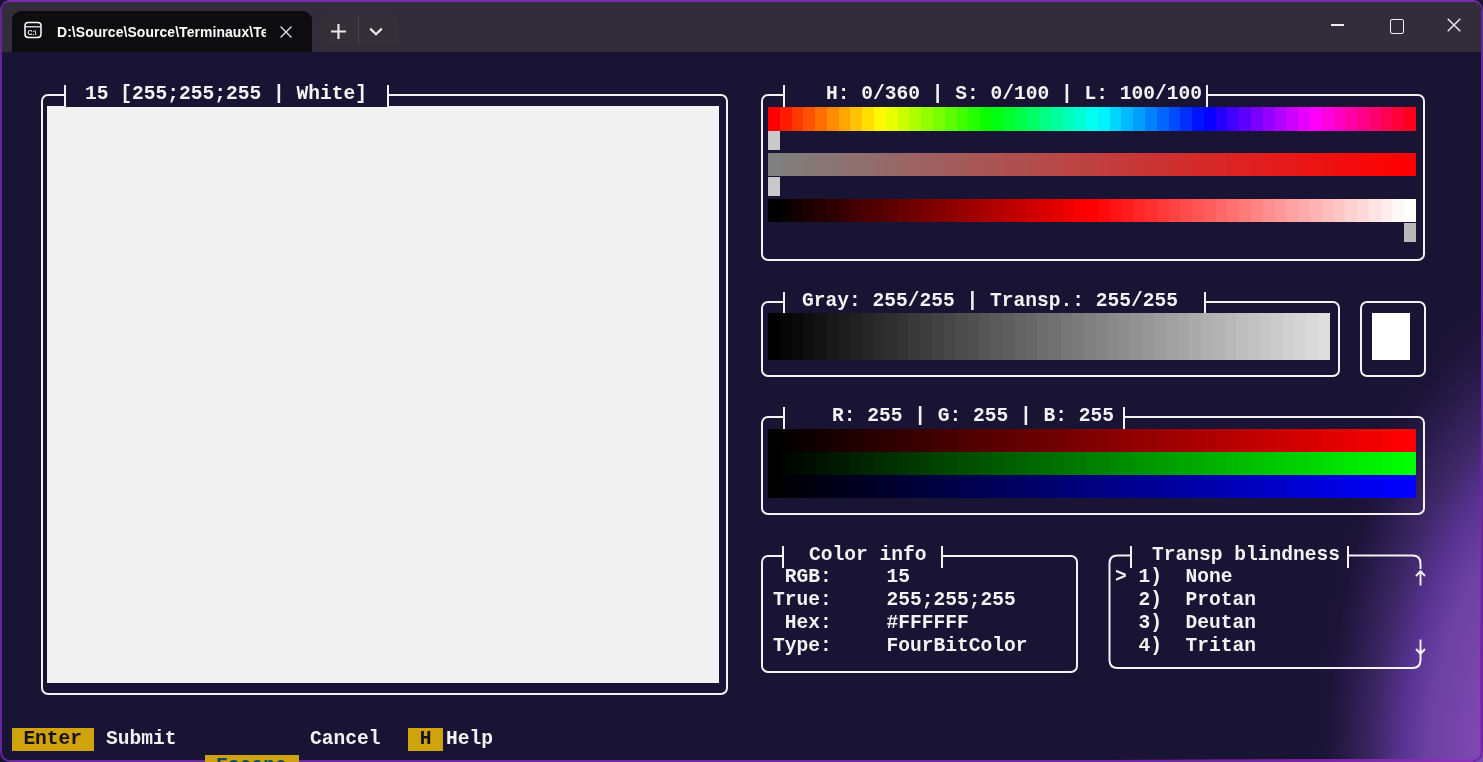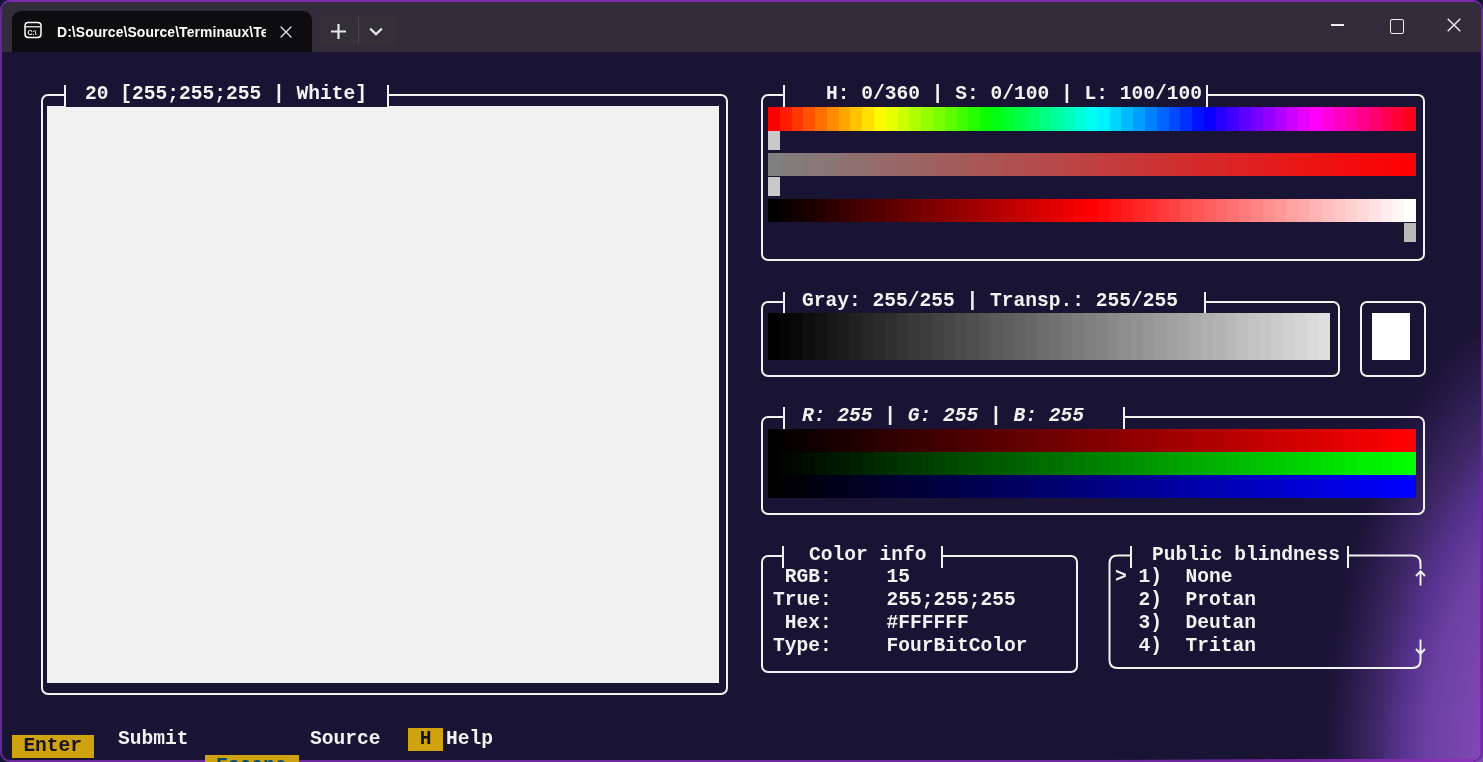--- a/index.html
+++ b/index.html
@@ -54,21 +54,21 @@
 <div class="abs" style="left:1389.5px;top:19px;width:12.5px;height:12.5px;border:1.5px solid #eee;border-radius:2px;"></div>
 <svg class="abs" style="left:1447px;top:18px;" width="14" height="14" viewBox="0 0 14 14">
   <path d="M0.7 0.7 L13.3 13.3 M13.3 0.7 L0.7 13.3" stroke="#eee" stroke-width="1.4"></path>
 </svg>
 
 <div class="box" style="left:40.5px;top:93.5px;width:683.5px;height:597.5px;"></div>
 <div class="abs" style="left:47px;top:106px;width:672px;height:576.5px;background:#f1f1f2;"></div>
 <div class="tcov" style="left:64px;top:84px;width:324px;"></div>
 <div class="tick" style="left:63.5px;top:84.5px;"></div>
 <div class="tick" style="left:386.5px;top:84.5px;"></div>
-<div class="mono abs" style="left:85px;top:83px;">20 [255;255;255 | White]</div>
+<div class="mono abs" style="left:85px;top:83px;">15 [255;255;255 | White]</div>
 
 <div class="box" style="left:760.5px;top:93.5px;width:660.5px;height:163px;"></div>
 <div class="tcov" style="left:783.5px;top:84px;width:424px;"></div>
 <div class="tick" style="left:783px;top:84.5px;"></div>
 <div class="tick" style="left:1206px;top:84.5px;"></div>
 <div class="mono abs" style="left:802px;top:83px;margin-left:24px;">H: 0/360 | S: 0/100 | L: 100/100</div>
 <div class="abs" style="left:767.5px;top:106.5px;width:648.5px;height:24px;background:linear-gradient(to right,#ff0000 0.00% 1.82%,#ff1c00 1.82% 3.64%,#ff3800 3.64% 5.45%,#ff5300 5.45% 7.27%,#ff6f00 7.27% 9.09%,#ff8b00 9.09% 10.91%,#ffa700 10.91% 12.73%,#ffc300 12.73% 14.55%,#ffdf00 14.55% 16.36%,#fffa00 16.36% 18.18%,#e8ff00 18.18% 20.00%,#ccff00 20.00% 21.82%,#b0ff00 21.82% 23.64%,#94ff00 23.64% 25.45%,#79ff00 25.45% 27.27%,#5dff00 27.27% 29.09%,#41ff00 29.09% 30.91%,#25ff00 30.91% 32.73%,#09ff00 32.73% 34.55%,#00ff13 34.55% 36.36%,#00ff2e 36.36% 38.18%,#00ff4a 38.18% 40.00%,#00ff66 40.00% 41.82%,#00ff82 41.82% 43.64%,#00ff9e 43.64% 45.45%,#00ffb9 45.45% 47.27%,#00ffd5 47.27% 49.09%,#00fff1 49.09% 50.91%,#00f1ff 50.91% 52.73%,#00d5ff 52.73% 54.55%,#00b9ff 54.55% 56.36%,#009eff 56.36% 58.18%,#0082ff 58.18% 60.00%,#0066ff 60.00% 61.82%,#004aff 61.82% 63.64%,#002eff 63.64% 65.45%,#0013ff 65.45% 67.27%,#0900ff 67.27% 69.09%,#2500ff 69.09% 70.91%,#4100ff 70.91% 72.73%,#5d00ff 72.73% 74.55%,#7900ff 74.55% 76.36%,#9400ff 76.36% 78.18%,#b000ff 78.18% 80.00%,#cc00ff 80.00% 81.82%,#e800ff 81.82% 83.64%,#ff00fa 83.64% 85.45%,#ff00df 85.45% 87.27%,#ff00c3 87.27% 89.09%,#ff00a7 89.09% 90.91%,#ff008b 90.91% 92.73%,#ff006f 92.73% 94.55%,#ff0053 94.55% 96.36%,#ff0038 96.36% 98.18%,#ff001c 98.18% 100.00%);"></div>
 <div class="abs" style="left:767.5px;top:130.5px;width:12px;height:19px;background:#c9c9c9;"></div>
 <div class="abs" style="left:767.5px;top:152.5px;width:648.5px;height:23.5px;background:linear-gradient(to right,#808080 0.00% 1.82%,#827d7d 1.82% 3.64%,#847b7b 3.64% 5.45%,#877878 5.45% 7.27%,#897676 7.27% 9.09%,#8b7474 9.09% 10.91%,#8e7171 10.91% 12.73%,#906f6f 12.73% 14.55%,#926d6d 14.55% 16.36%,#956a6a 16.36% 18.18%,#976868 18.18% 20.00%,#996666 20.00% 21.82%,#9c6363 21.82% 23.64%,#9e6161 23.64% 25.45%,#a15e5e 25.45% 27.27%,#a35c5c 27.27% 29.09%,#a55a5a 29.09% 30.91%,#a85757 30.91% 32.73%,#aa5555 32.73% 34.55%,#ac5353 34.55% 36.36%,#af5050 36.36% 38.18%,#b14e4e 38.18% 40.00%,#b34c4c 40.00% 41.82%,#b64949 41.82% 43.64%,#b84747 43.64% 45.45%,#bb4444 45.45% 47.27%,#bd4242 47.27% 49.09%,#bf4040 49.09% 50.91%,#c23d3d 50.91% 52.73%,#c43b3b 52.73% 54.55%,#c63939 54.55% 56.36%,#c93636 56.36% 58.18%,#cb3434 58.18% 60.00%,#cd3232 60.00% 61.82%,#d02f2f 61.82% 63.64%,#d22d2d 63.64% 65.45%,#d42a2a 65.45% 67.27%,#d72828 67.27% 69.09%,#d92626 69.09% 70.91%,#dc2323 70.91% 72.73%,#de2121 72.73% 74.55%,#e01f1f 74.55% 76.36%,#e31c1c 76.36% 78.18%,#e51a1a 78.18% 80.00%,#e71818 80.00% 81.82%,#ea1515 81.82% 83.64%,#ec1313 83.64% 85.45%,#ee1111 85.45% 87.27%,#f10e0e 87.27% 89.09%,#f30c0c 89.09% 90.91%,#f60909 90.91% 92.73%,#f80707 92.73% 94.55%,#fa0505 94.55% 96.36%,#fd0202 96.36% 98.18%,#ff0000 98.18% 100.00%);"></div>
 <div class="abs" style="left:767.5px;top:176.5px;width:12px;height:19px;background:#c9c9c9;"></div>
@@ -82,46 +82,46 @@
 <div class="mono abs" style="left:802px;top:290px;font-family:Liberation Mono, monospace;">Gray: 255/255 | Transp.: 255/255</div>
 <div class="abs" style="left:767.5px;top:313px;width:562.5px;height:46.5px;background:linear-gradient(to right,#000000 0.00% 2.08%,#050505 2.08% 4.17%,#090909 4.17% 6.25%,#0e0e0e 6.25% 8.33%,#131313 8.33% 10.42%,#181818 10.42% 12.50%,#1c1c1c 12.50% 14.58%,#212121 14.58% 16.67%,#262626 16.67% 18.75%,#2b2b2b 18.75% 20.83%,#2f2f2f 20.83% 22.92%,#343434 22.92% 25.00%,#393939 25.00% 27.08%,#3d3d3d 27.08% 29.17%,#424242 29.17% 31.25%,#474747 31.25% 33.33%,#4c4c4c 33.33% 35.42%,#505050 35.42% 37.50%,#555555 37.50% 39.58%,#5a5a5a 39.58% 41.67%,#5e5e5e 41.67% 43.75%,#636363 43.75% 45.83%,#686868 45.83% 47.92%,#6d6d6d 47.92% 50.00%,#717171 50.00% 52.08%,#767676 52.08% 54.17%,#7b7b7b 54.17% 56.25%,#808080 56.25% 58.33%,#848484 58.33% 60.42%,#898989 60.42% 62.50%,#8e8e8e 62.50% 64.58%,#929292 64.58% 66.67%,#979797 66.67% 68.75%,#9c9c9c 68.75% 70.83%,#a1a1a1 70.83% 72.92%,#a5a5a5 72.92% 75.00%,#aaaaaa 75.00% 77.08%,#afafaf 77.08% 79.17%,#b3b3b3 79.17% 81.25%,#b8b8b8 81.25% 83.33%,#bdbdbd 83.33% 85.42%,#c2c2c2 85.42% 87.50%,#c6c6c6 87.50% 89.58%,#cbcbcb 89.58% 91.67%,#d0d0d0 91.67% 93.75%,#d5d5d5 93.75% 95.83%,#d9d9d9 95.83% 97.92%,#dedede 97.92% 100.00%);"></div>
 
 <div class="box" style="left:1359.5px;top:300.5px;width:62px;height:72px;"></div>
 <div class="abs" style="left:1372px;top:313px;width:38px;height:46.5px;background:#ffffff;"></div>
 
 <div class="box" style="left:760.5px;top:415.5px;width:660.5px;height:95px;"></div>
 <div class="tcov" style="left:783.5px;top:406px;width:340px;"></div>
 <div class="tick" style="left:783px;top:406.5px;"></div>
 <div class="tick" style="left:1123px;top:406.5px;"></div>
-<div class="mono abs" style="left:802px;top:405px;font-style:italic;">R: 255 | G: 255 | B: 255</div>
+<div class="mono abs" style="left:832px;top:405px;">R: 255 | G: 255 | B: 255</div>
 <div class="abs" style="left:767.5px;top:428.5px;width:648.5px;height:23px;background:linear-gradient(to right,#000000 0.00% 1.82%,#050000 1.82% 3.64%,#090000 3.64% 5.45%,#0e0000 5.45% 7.27%,#130000 7.27% 9.09%,#180000 9.09% 10.91%,#1c0000 10.91% 12.73%,#210000 12.73% 14.55%,#260000 14.55% 16.36%,#2a0000 16.36% 18.18%,#2f0000 18.18% 20.00%,#340000 20.00% 21.82%,#390000 21.82% 23.64%,#3d0000 23.64% 25.45%,#420000 25.45% 27.27%,#470000 27.27% 29.09%,#4c0000 29.09% 30.91%,#500000 30.91% 32.73%,#550000 32.73% 34.55%,#5a0000 34.55% 36.36%,#5e0000 36.36% 38.18%,#630000 38.18% 40.00%,#680000 40.00% 41.82%,#6d0000 41.82% 43.64%,#710000 43.64% 45.45%,#760000 45.45% 47.27%,#7b0000 47.27% 49.09%,#800000 49.09% 50.91%,#840000 50.91% 52.73%,#890000 52.73% 54.55%,#8e0000 54.55% 56.36%,#920000 56.36% 58.18%,#970000 58.18% 60.00%,#9c0000 60.00% 61.82%,#a10000 61.82% 63.64%,#a50000 63.64% 65.45%,#aa0000 65.45% 67.27%,#af0000 67.27% 69.09%,#b30000 69.09% 70.91%,#b80000 70.91% 72.73%,#bd0000 72.73% 74.55%,#c20000 74.55% 76.36%,#c60000 76.36% 78.18%,#cb0000 78.18% 80.00%,#d00000 80.00% 81.82%,#d40000 81.82% 83.64%,#d90000 83.64% 85.45%,#de0000 85.45% 87.27%,#e30000 87.27% 89.09%,#e70000 89.09% 90.91%,#ec0000 90.91% 92.73%,#f10000 92.73% 94.55%,#f60000 94.55% 96.36%,#fa0000 96.36% 98.18%,#ff0000 98.18% 100.00%);"></div>
 <div class="abs" style="left:767.5px;top:451.5px;width:648.5px;height:23px;background:linear-gradient(to right,#000000 0.00% 1.82%,#000500 1.82% 3.64%,#000900 3.64% 5.45%,#000e00 5.45% 7.27%,#001300 7.27% 9.09%,#001800 9.09% 10.91%,#001c00 10.91% 12.73%,#002100 12.73% 14.55%,#002600 14.55% 16.36%,#002a00 16.36% 18.18%,#002f00 18.18% 20.00%,#003400 20.00% 21.82%,#003900 21.82% 23.64%,#003d00 23.64% 25.45%,#004200 25.45% 27.27%,#004700 27.27% 29.09%,#004c00 29.09% 30.91%,#005000 30.91% 32.73%,#005500 32.73% 34.55%,#005a00 34.55% 36.36%,#005e00 36.36% 38.18%,#006300 38.18% 40.00%,#006800 40.00% 41.82%,#006d00 41.82% 43.64%,#007100 43.64% 45.45%,#007600 45.45% 47.27%,#007b00 47.27% 49.09%,#008000 49.09% 50.91%,#008400 50.91% 52.73%,#008900 52.73% 54.55%,#008e00 54.55% 56.36%,#009200 56.36% 58.18%,#009700 58.18% 60.00%,#009c00 60.00% 61.82%,#00a100 61.82% 63.64%,#00a500 63.64% 65.45%,#00aa00 65.45% 67.27%,#00af00 67.27% 69.09%,#00b300 69.09% 70.91%,#00b800 70.91% 72.73%,#00bd00 72.73% 74.55%,#00c200 74.55% 76.36%,#00c600 76.36% 78.18%,#00cb00 78.18% 80.00%,#00d000 80.00% 81.82%,#00d400 81.82% 83.64%,#00d900 83.64% 85.45%,#00de00 85.45% 87.27%,#00e300 87.27% 89.09%,#00e700 89.09% 90.91%,#00ec00 90.91% 92.73%,#00f100 92.73% 94.55%,#00f600 94.55% 96.36%,#00fa00 96.36% 98.18%,#00ff00 98.18% 100.00%);"></div>
 <div class="abs" style="left:767.5px;top:474.5px;width:648.5px;height:23px;background:linear-gradient(to right,#000000 0.00% 1.82%,#000005 1.82% 3.64%,#000009 3.64% 5.45%,#00000e 5.45% 7.27%,#000013 7.27% 9.09%,#000018 9.09% 10.91%,#00001c 10.91% 12.73%,#000021 12.73% 14.55%,#000026 14.55% 16.36%,#00002a 16.36% 18.18%,#00002f 18.18% 20.00%,#000034 20.00% 21.82%,#000039 21.82% 23.64%,#00003d 23.64% 25.45%,#000042 25.45% 27.27%,#000047 27.27% 29.09%,#00004c 29.09% 30.91%,#000050 30.91% 32.73%,#000055 32.73% 34.55%,#00005a 34.55% 36.36%,#00005e 36.36% 38.18%,#000063 38.18% 40.00%,#000068 40.00% 41.82%,#00006d 41.82% 43.64%,#000071 43.64% 45.45%,#000076 45.45% 47.27%,#00007b 47.27% 49.09%,#000080 49.09% 50.91%,#000084 50.91% 52.73%,#000089 52.73% 54.55%,#00008e 54.55% 56.36%,#000092 56.36% 58.18%,#000097 58.18% 60.00%,#00009c 60.00% 61.82%,#0000a1 61.82% 63.64%,#0000a5 63.64% 65.45%,#0000aa 65.45% 67.27%,#0000af 67.27% 69.09%,#0000b3 69.09% 70.91%,#0000b8 70.91% 72.73%,#0000bd 72.73% 74.55%,#0000c2 74.55% 76.36%,#0000c6 76.36% 78.18%,#0000cb 78.18% 80.00%,#0000d0 80.00% 81.82%,#0000d4 81.82% 83.64%,#0000d9 83.64% 85.45%,#0000de 85.45% 87.27%,#0000e3 87.27% 89.09%,#0000e7 89.09% 90.91%,#0000ec 90.91% 92.73%,#0000f1 92.73% 94.55%,#0000f6 94.55% 96.36%,#0000fa 96.36% 98.18%,#0000ff 98.18% 100.00%);"></div>
 
 <div class="box" style="left:760.5px;top:554.5px;width:313px;height:114.5px;"></div>
 <div class="tcov" style="left:782.5px;top:545px;width:160px;"></div>
 <div class="tick" style="left:782px;top:545.5px;"></div>
 <div class="tick" style="left:941px;top:545.5px;"></div>
 <div class="mono abs" style="left:801px;top:544px;margin-left:8px;">Color info</div>
 <div class="mono abs" style="left:773px;top:566px;text-align:right;">RGB:<br>True:<br>Hex:<br>Type:</div>
 <div class="mono abs" style="left:886.5px;top:566px;">15<br>255;255;255<br>#FFFFFF<br>FourBitColor</div>
 
 <svg class="abs" style="left:1105px;top:550px;" width="322" height="126" viewBox="0 0 322 126">
   <path d="M25 5.5 H12.5 Q4.5 5.5 4.5 13.5 V110 Q4.5 118 12.5 118 H307.5 Q315.5 118 315.5 110 V99.5" fill="none" stroke="#f2f2f2" stroke-width="2"></path>
   <path d="M242 5.5 H307.5 Q315.5 5.5 315.5 13.5 V19" fill="none" stroke="#f2f2f2" stroke-width="2"></path>
 </svg>
 <div class="tick" style="left:1129.5px;top:545.5px;"></div>
 <div class="tick" style="left:1346.5px;top:545.5px;"></div>
-<div class="mono abs" style="left:1152px;top:544px;">Public blindness</div>
+<div class="mono abs" style="left:1152px;top:544px;">Transp blindness</div>
 <div class="mono abs" style="left:1115px;top:566px;">&gt; 1)  None<br>  2)  Protan<br>  3)  Deutan<br>  4)  Tritan</div>
 <svg class="abs" style="left:1414px;top:569px;" width="13" height="18" viewBox="0 0 13 18">
   <path d="M6.5 16.5 V2.5 M2 7 L6.5 2.2 L11 7" fill="none" stroke="#f2f2f2" stroke-width="1.9"></path>
 </svg>
 <svg class="abs" style="left:1414px;top:638px;" width="13" height="18" viewBox="0 0 13 18">
   <path d="M6.5 1.5 V15.5 M2 11 L6.5 15.8 L11 11" fill="none" stroke="#f2f2f2" stroke-width="1.9"></path>
 </svg>
 
-<div class="abs mono" style="left:11.5px;top:727.5px;height:23.5px;width:82.5px;background:#cfa30d;color:#17121c;text-align:center;margin-top:7px;">Enter</div>
-<div class="mono abs" style="left:118px;top:727.5px;">Submit</div>
+<div class="abs mono" style="left:11.5px;top:727.5px;height:23.5px;width:82.5px;background:#cfa30d;color:#17121c;text-align:center;">Enter</div>
+<div class="mono abs" style="left:106px;top:727.5px;">Submit</div>
 <div class="abs mono" style="left:204.5px;top:755px;height:23.5px;width:94px;background:#cfa30d;color:#0c4a6e;text-align:center;">Escape</div>
-<div class="mono abs" style="left:310px;top:727.5px;">Source</div>
+<div class="mono abs" style="left:310px;top:727.5px;">Cancel</div>
 <div class="abs mono" style="left:408px;top:727.5px;height:23.5px;width:35.3px;background:#cfa30d;color:#17121c;text-align:center;">H</div>
 <div class="mono abs" style="left:446px;top:727.5px;text-align:right;">Help</div>
 
 </body></html>

